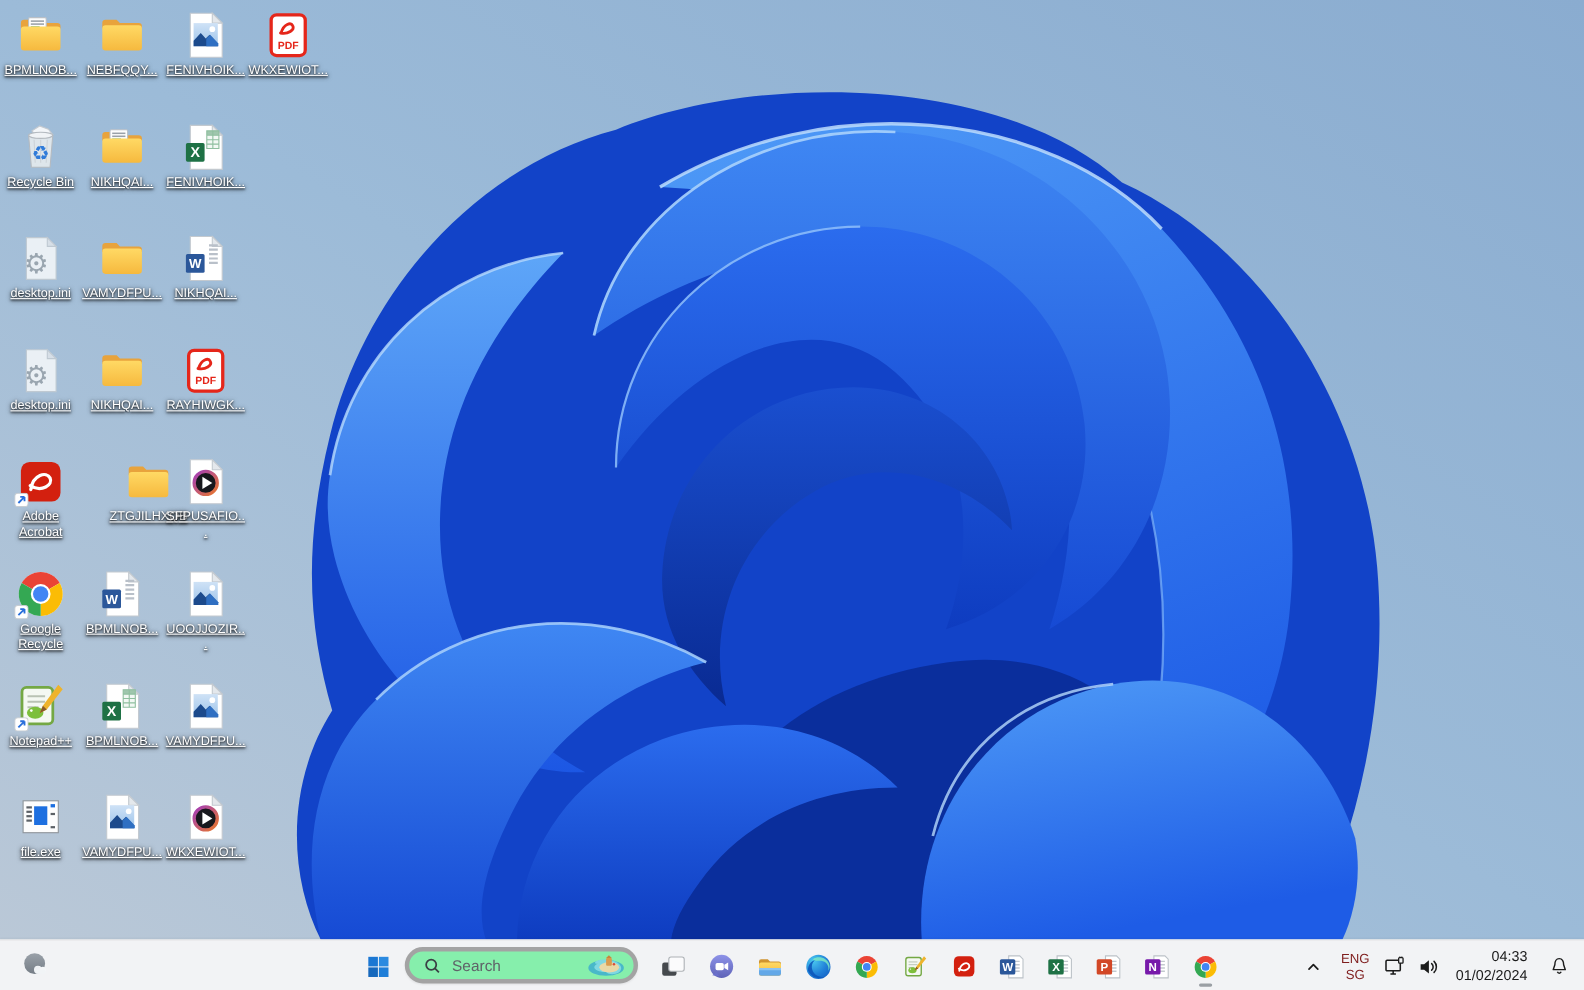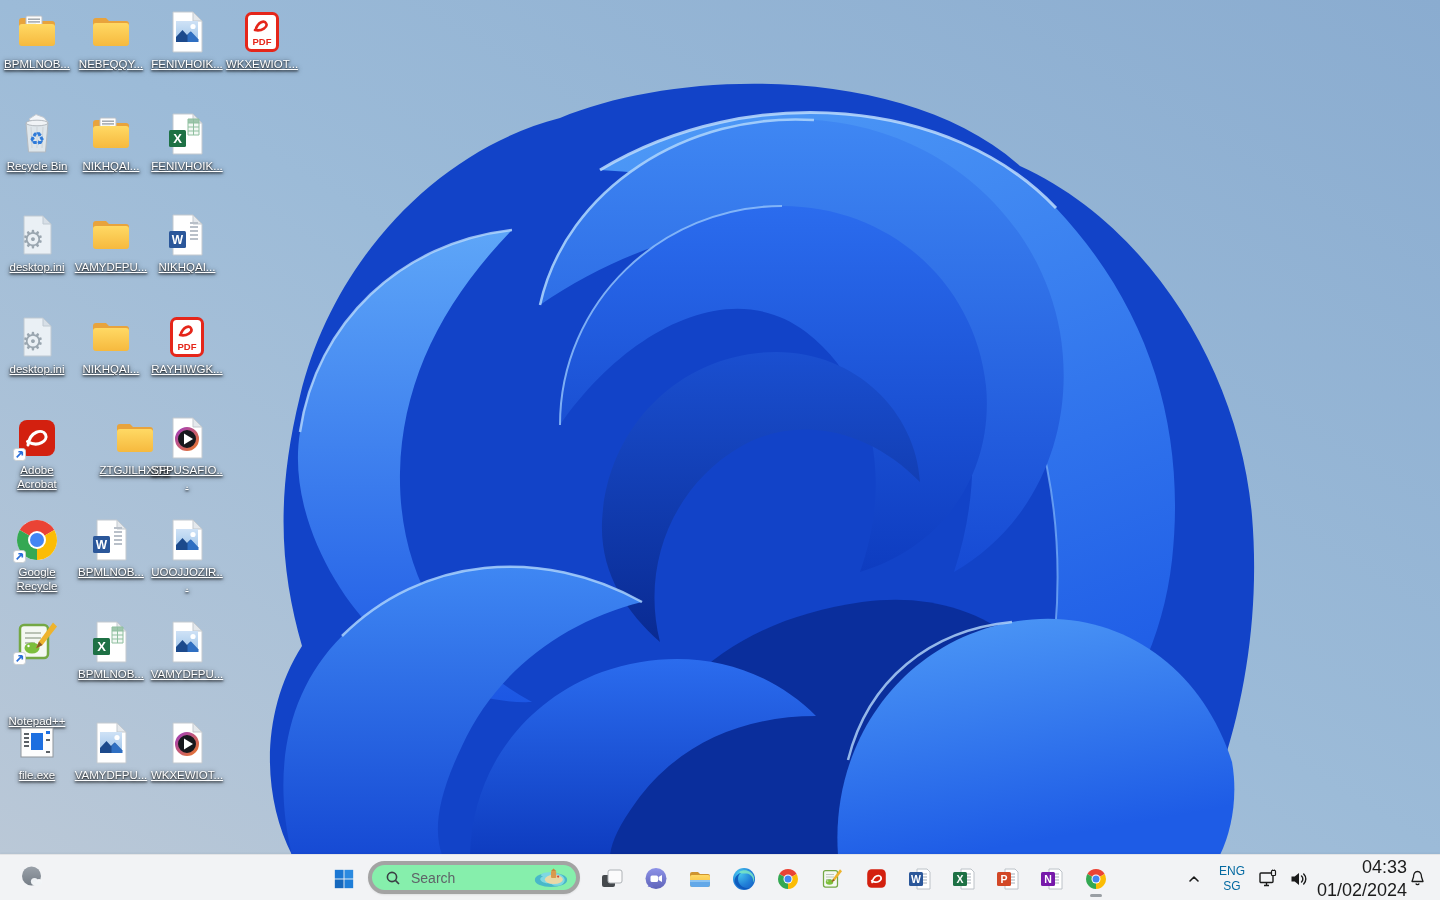--- a/index.html
+++ b/index.html
@@ -22,22 +22,22 @@
   #tb-widget{position:absolute;left:12px;top:0;}
   #tb-center{position:absolute;left:324px;top:0;height:45px;display:flex;align-items:center;gap:4px;}
   #searchbox{width:212px;height:33px;border-radius:17px;background:#86efac;border:4px solid #a3a3a3;
     box-shadow:0 1px 2px rgba(0,0,0,.08);display:flex;align-items:center;padding:0 6px 0 13px;box-sizing:border-box;cursor:text;}
   #searchbox .stext{flex:1;margin-left:10px;font-size:14px;color:#5f6368;}
   #searchbox .sthumb{width:38px;height:22px;}
   .apps-first{margin-left:8px;}
   .run-dash{position:absolute;left:50%;transform:translateX(-50%);bottom:2px;width:12px;height:3px;border-radius:2px;background:#9a9fa4;}
   #tb-tray{position:absolute;right:8px;top:0;height:45px;display:flex;align-items:center;gap:5px;}
   .trbtn{height:40px;margin-top:2px;border-radius:5px;display:flex;align-items:center;justify-content:center;cursor:pointer;}
-  .lang{width:36px;text-align:center;font-size:12px;line-height:1.2;color:#0369a1;flex-direction:column;}
-  .clock{width:80px;text-align:right;font-size:18px;line-height:1.25;color:#1b1b1b;flex-direction:column;align-items:flex-start;padding-right:2px;box-sizing:border-box;}
+  .lang{width:36px;text-align:center;font-size:12px;line-height:1.2;color:#7f1d1d;flex-direction:column;}
+  .clock{width:80px;text-align:right;font-size:13px;line-height:1.25;color:#1b1b1b;flex-direction:column;align-items:center;padding-right:2px;box-sizing:border-box;}
   .w30{width:30px;} .w26{width:26px;}
   .tico{display:block;}
 </style>
 </head>
 <body>
 
 <div id="stage">
 
   <svg id="wallpaper" width="1440" height="855" viewBox="0 0 1440 855">
     <defs>
@@ -345,21 +345,21 @@
             <path d="M10 4 h20 l9 9 v31 h-29 z" fill="#fff" stroke="#c3c9cf"></path>
             <path d="M30 4 l9 9 h-9 z" fill="#e4e8ec" stroke="#c3c9cf"></path>
             <rect x="13" y="13" width="22" height="21" fill="url(#skyg)"></rect>
             <path d="M13 29 l6.5-7 4.5 5 3.5-3.5 7.5 8 v2.5 h-22 z" fill="#1c4a8c"></path>
             <path d="M24.5 27 l3.5-3.5 7.5 8 v2.5 h-11 z" fill="#2f6fc2"></path>
             <circle cx="30" cy="18.5" r="2.6" fill="#fff"></circle>
           </svg>
         </div>
         <div class="dlabel">UOOJJOZIR...</div>
       </div>
-      <div class="dicon" style="left: 0px; top: 618px; gap: 47px;">
+      <div class="dicon" style="left: 0px; top: 618px;">
         <div class="dglyph">
           <svg class="g48" viewBox="0 0 48 48">
             <rect x="7" y="7" width="28" height="33" rx="4" fill="#f4f8f2" stroke="#74a844" stroke-width="2.5"></rect>
             <path d="M12 15 h16 M12 20 h16 M12 25 h10" stroke="#b9c2b4" stroke-width="1.8"></path>
             <ellipse cx="19" cy="30" rx="7.5" ry="5.5" fill="#7dbf3c"></ellipse>
             <circle cx="15.5" cy="28" r="1.2" fill="#fff"></circle>
             <path d="M40 4.5 l4 4 -14.5 18.5 -6.5 3.5 3-7 z" fill="#eeb32c"></path>
             <path d="M26 23.5 l-3 7 6.5-3.5 z" fill="#8a5a28"></path>
           </svg>
           <div class="sc">

